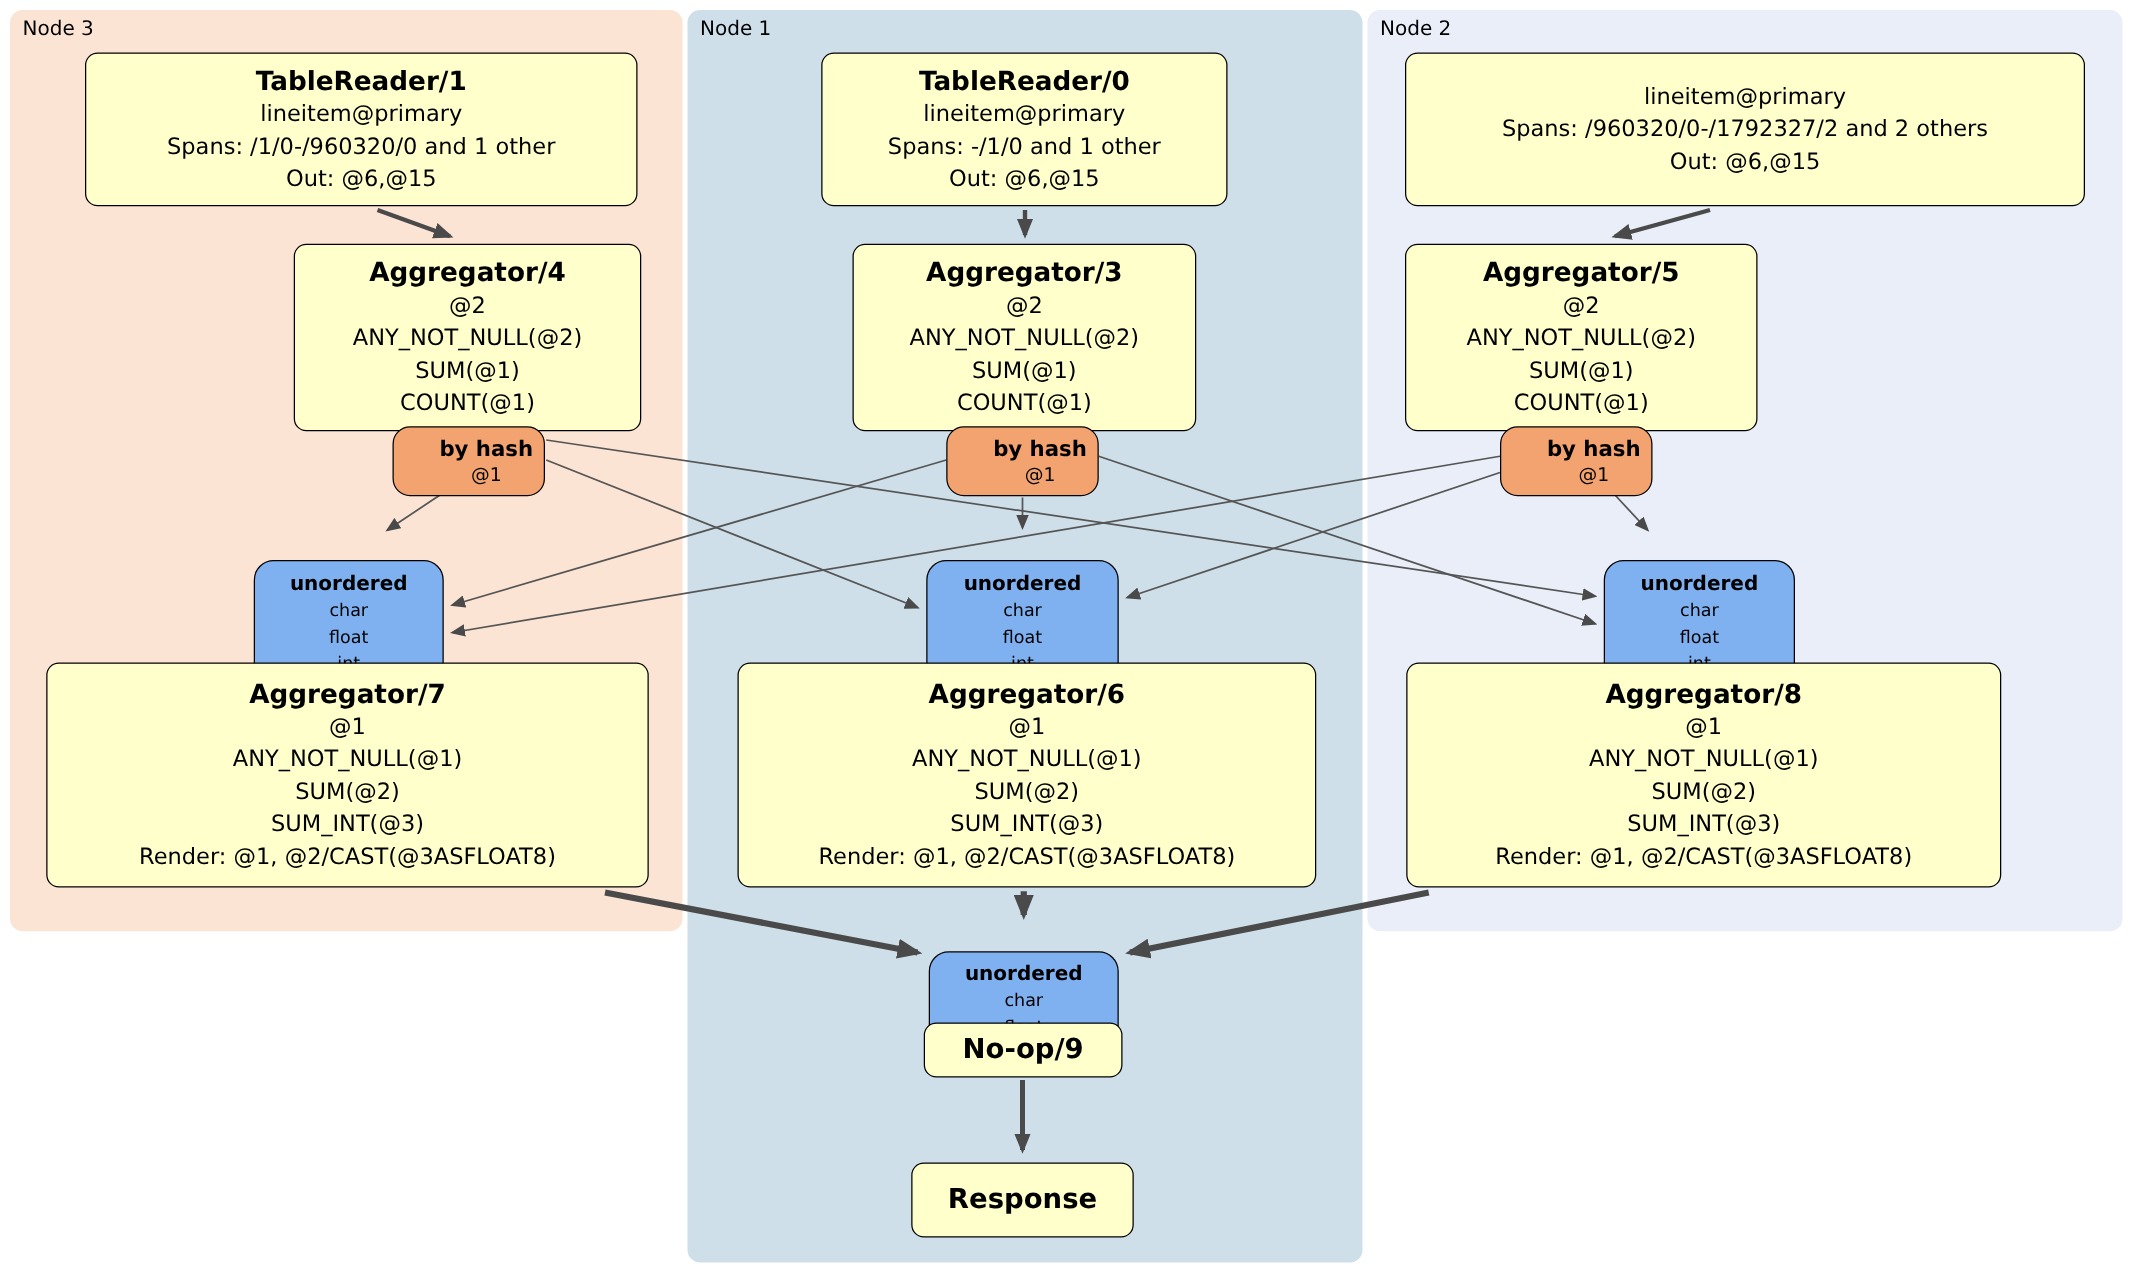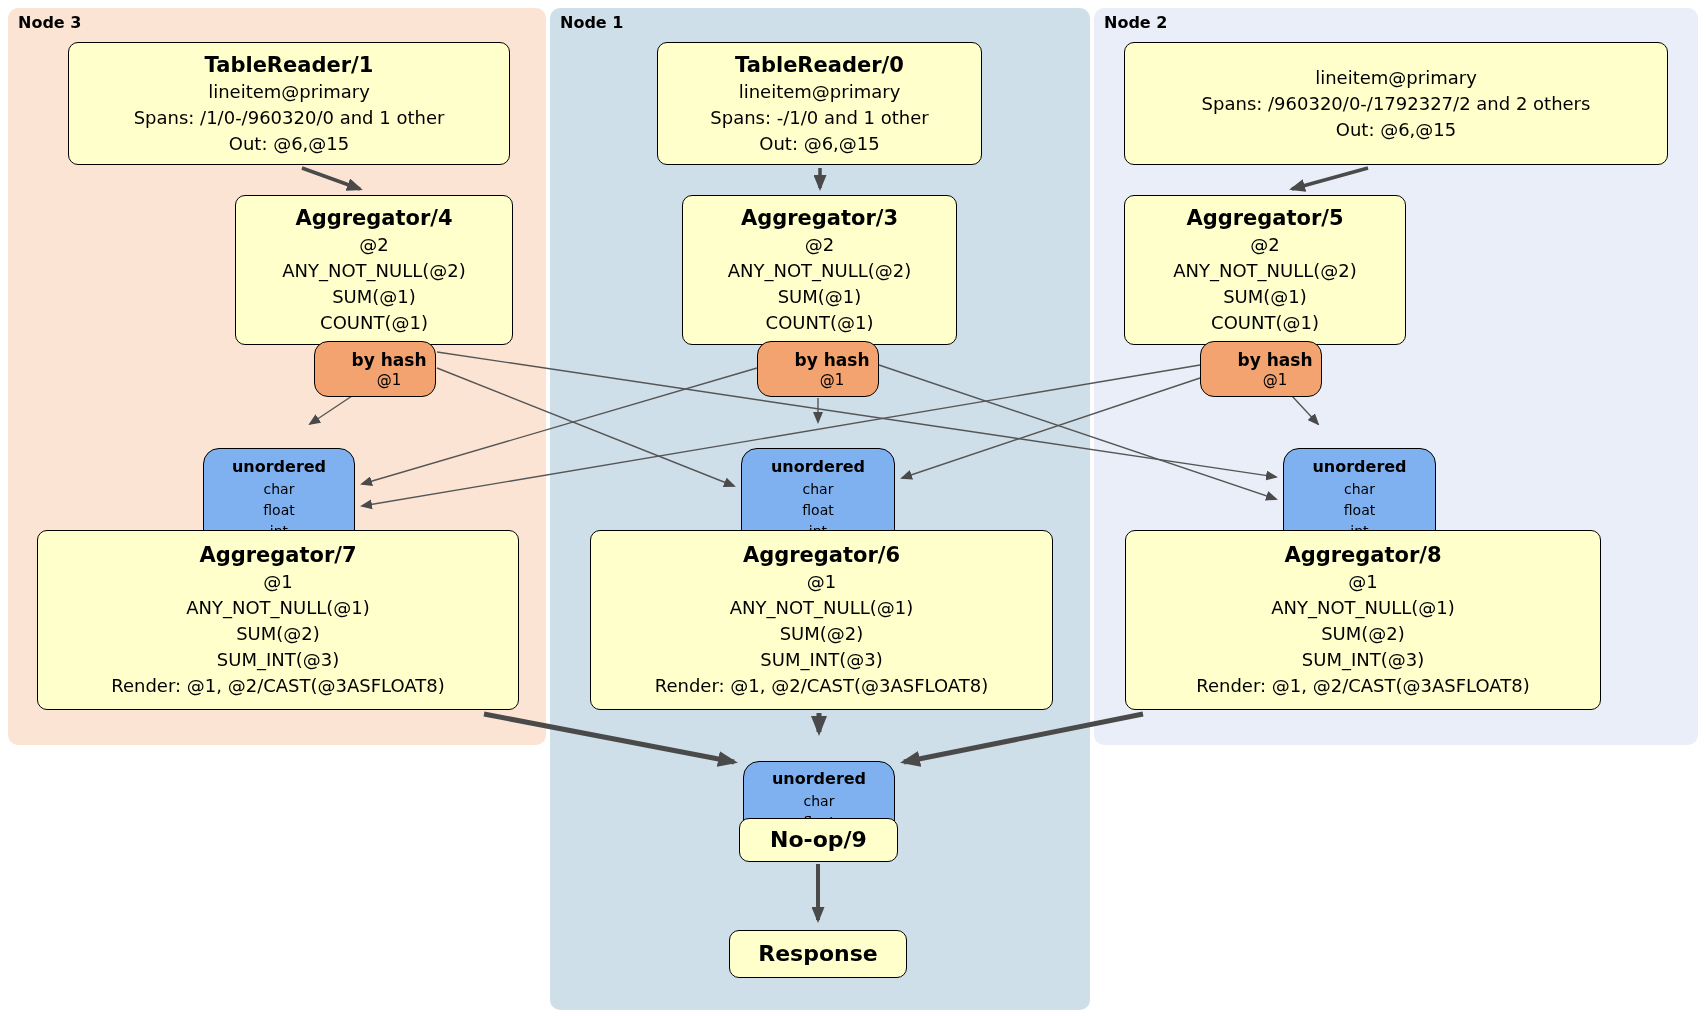--- a/index.html
+++ b/index.html
@@ -4,21 +4,21 @@
 <style>
   html,body { margin:0; padding:0; background:#ffffff; }
   #canvas {
     position:relative; width:1706px; height:1016px; overflow:hidden;
     font-family:"DejaVu Sans","Liberation Sans",sans-serif; color:#000;
   }
   .panel {
     position:absolute; border-radius:10px; z-index:1;
   }
   .panel-label {
-    position:absolute; left:10px; top:5px; font-size:16px; color:#000;font-weight:bold;
+    position:absolute; left:10px; top:5px; font-size:16px; color:#000;
   }
   .edges { position:absolute; left:0; top:0; z-index:2; pointer-events:none; }
   .pbox {
     position:absolute; background:#ffffcc; border:1.5px solid #000;
     border-radius:10px; z-index:3;
     display:flex; flex-direction:column; justify-content:center;
     text-align:center; box-sizing:border-box; padding:2px 4px;
   }
   .pbox .t { font-weight:bold; font-size:21px; line-height:28px; white-space:nowrap; }
   .pbox .l { font-size:18px; line-height:26px; white-space:nowrap; }
@@ -185,17 +185,17 @@
   </div>
 
   <div class="sync" style="left:743px;top:741px;width:152px;height:77px">
     <div class="t">unordered</div>
     <div class="l">char</div>
     <div class="l">float</div>
   </div>
   <div class="pbox small-title" style="left:739px;top:818px;width:159px;height:44px">
     <div class="t">No-op/9</div>
   </div>
-  <div class="pbox small-title" style="left:729px;top:930px;width:178px;height:48px">
+  <div class="pbox small-title" style="left:729px;top:930px;width:178px;height:60px">
     <div class="t">Response</div>
   </div>
 
 </div>
 
 </body></html>

